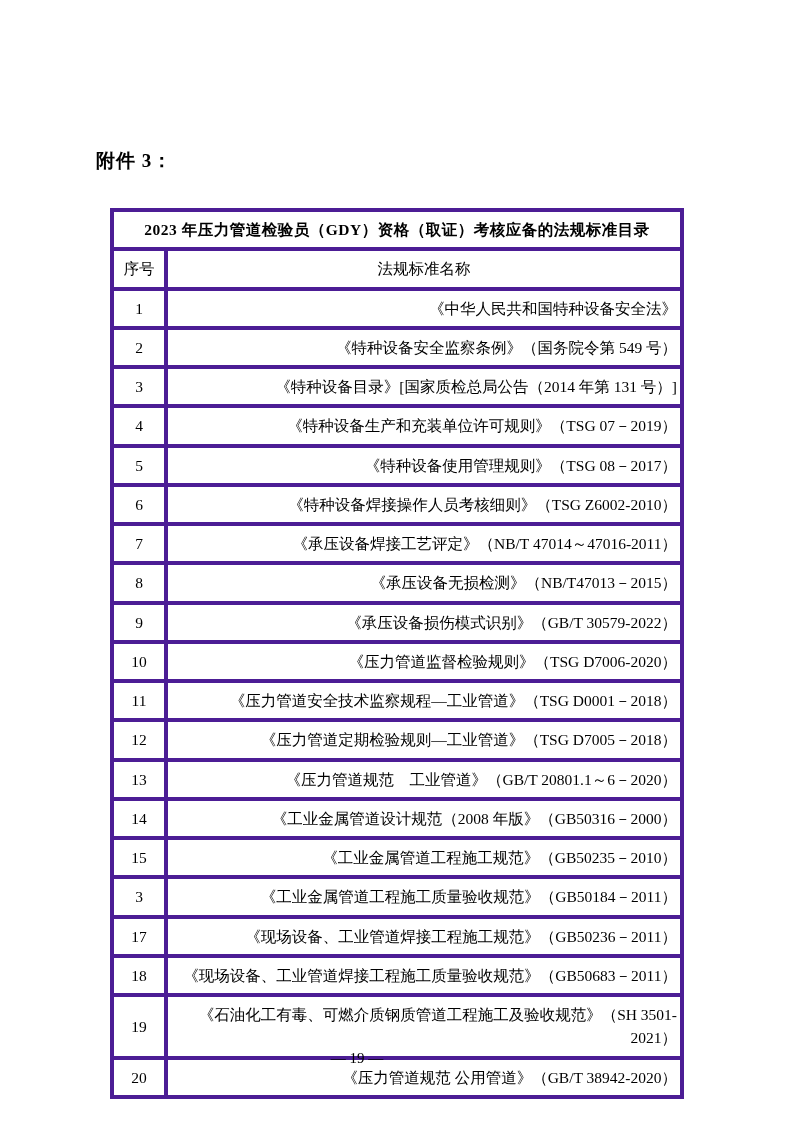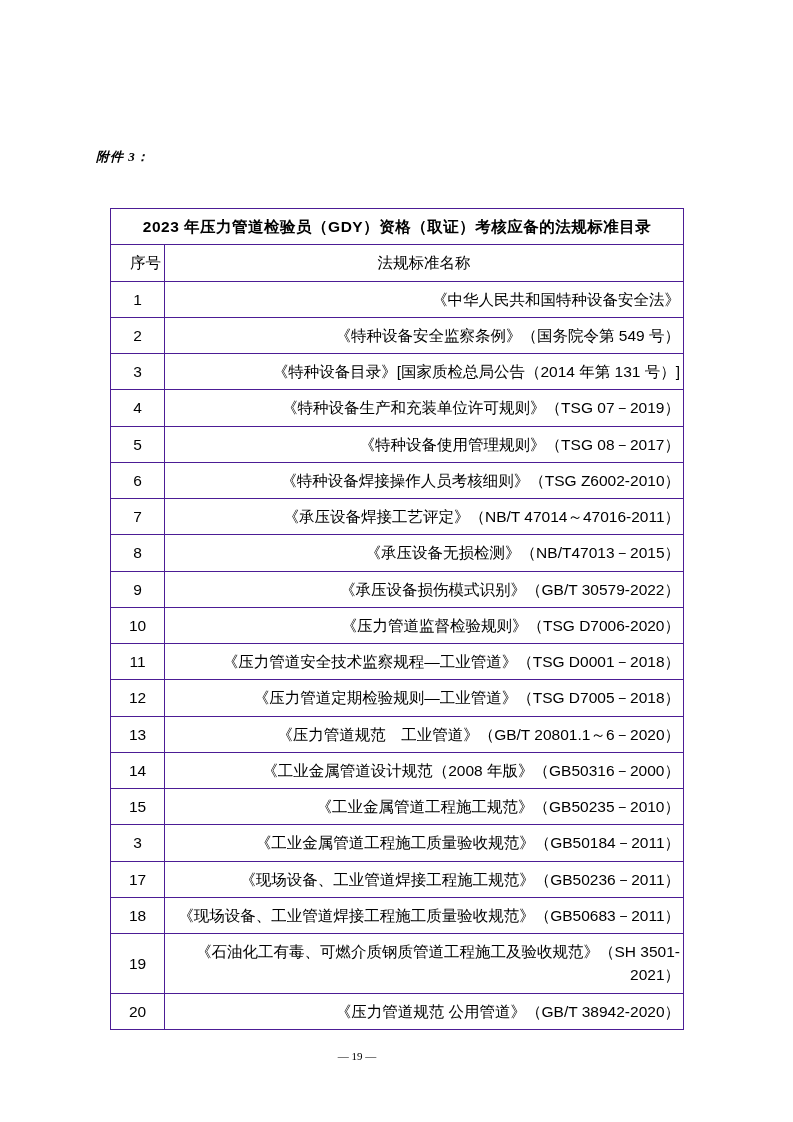--- a/index.html
+++ b/index.html
@@ -18,52 +18,51 @@
   .page {
     position: relative;
     width: 793px;
     height: 1122px;
     box-sizing: border-box;
   }
   .attachment-label {
     position: absolute;
     left: 96px;
     top: 148px;
-    font-size: 13px;
+    font-size: 19px;
     font-weight: bold;
     letter-spacing: 1px;
     font-family: "Liberation Serif", "DejaVu Serif", serif;
-    font-style: italic;
   }
   .doc-table {
     position: absolute;
     left: 110px;
     top: 208px;
     width: 574px;
     border-collapse: collapse;
     table-layout: fixed;
   }
   .doc-table td {
-    border: 1px solid #4c1d95;
+    border: 4px solid #4c1d95;
     padding: 6px 3px;
     font-size: 15.5px;
     line-height: 1.5;
     vertical-align: middle;
-    font-family: Liberation Sans, sans-serif;
+    font-family: Liberation Serif, serif;
   }
   .title-cell {
     text-align: center;
     font-size: 16.5px;
     font-weight: bold;
     padding: 11px 6px;
     letter-spacing: 0.5px;
   }
   .head-no {
     width: 54px;
-    text-align: right;
+    text-align: center;
     font-size: 15.5px;
     padding: 8px 4px;
   }
   .head-name {
     text-align: center;
     font-size: 15.5px;
     padding: 8px 4px;
   }
   .col-no {
     width: 54px;
@@ -78,21 +77,21 @@
   .col-name.center {
     text-align: right;
     padding-left: 0;
   }
   .page-number {
     position: absolute;
     left: 0;
     right: 1px;
     top: 1050px;
     text-align: center;
-    font-size: 11px;
+    font-size: 15px;
     padding-right: 78px;
     font-family: "Liberation Serif", "DejaVu Serif", serif;
   }
 </style>
 </head>
 <body>
 
 <div class="page">
 
   <div class="attachment-label">附件 3：</div>

